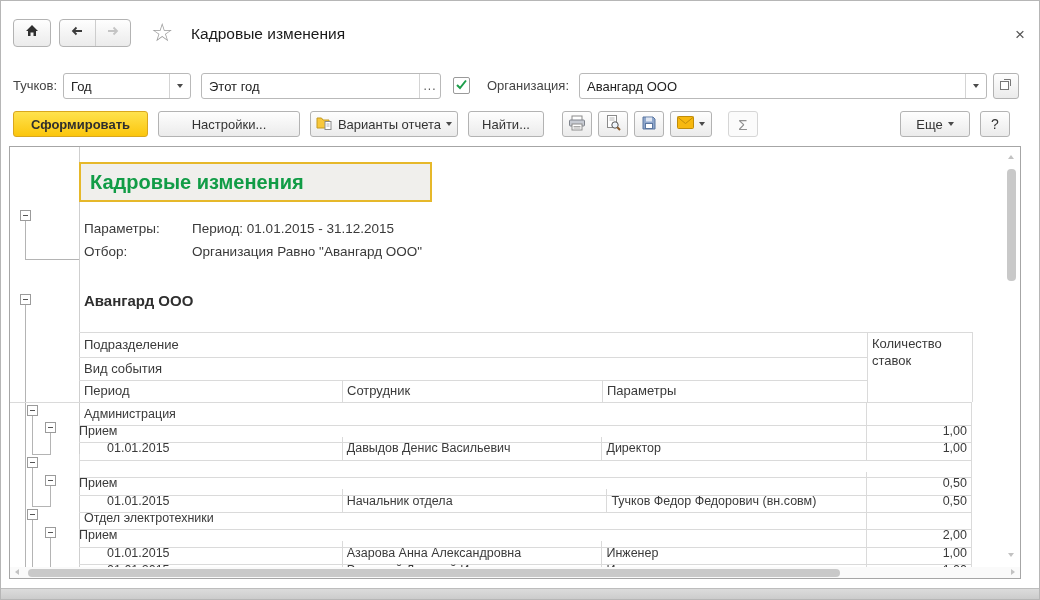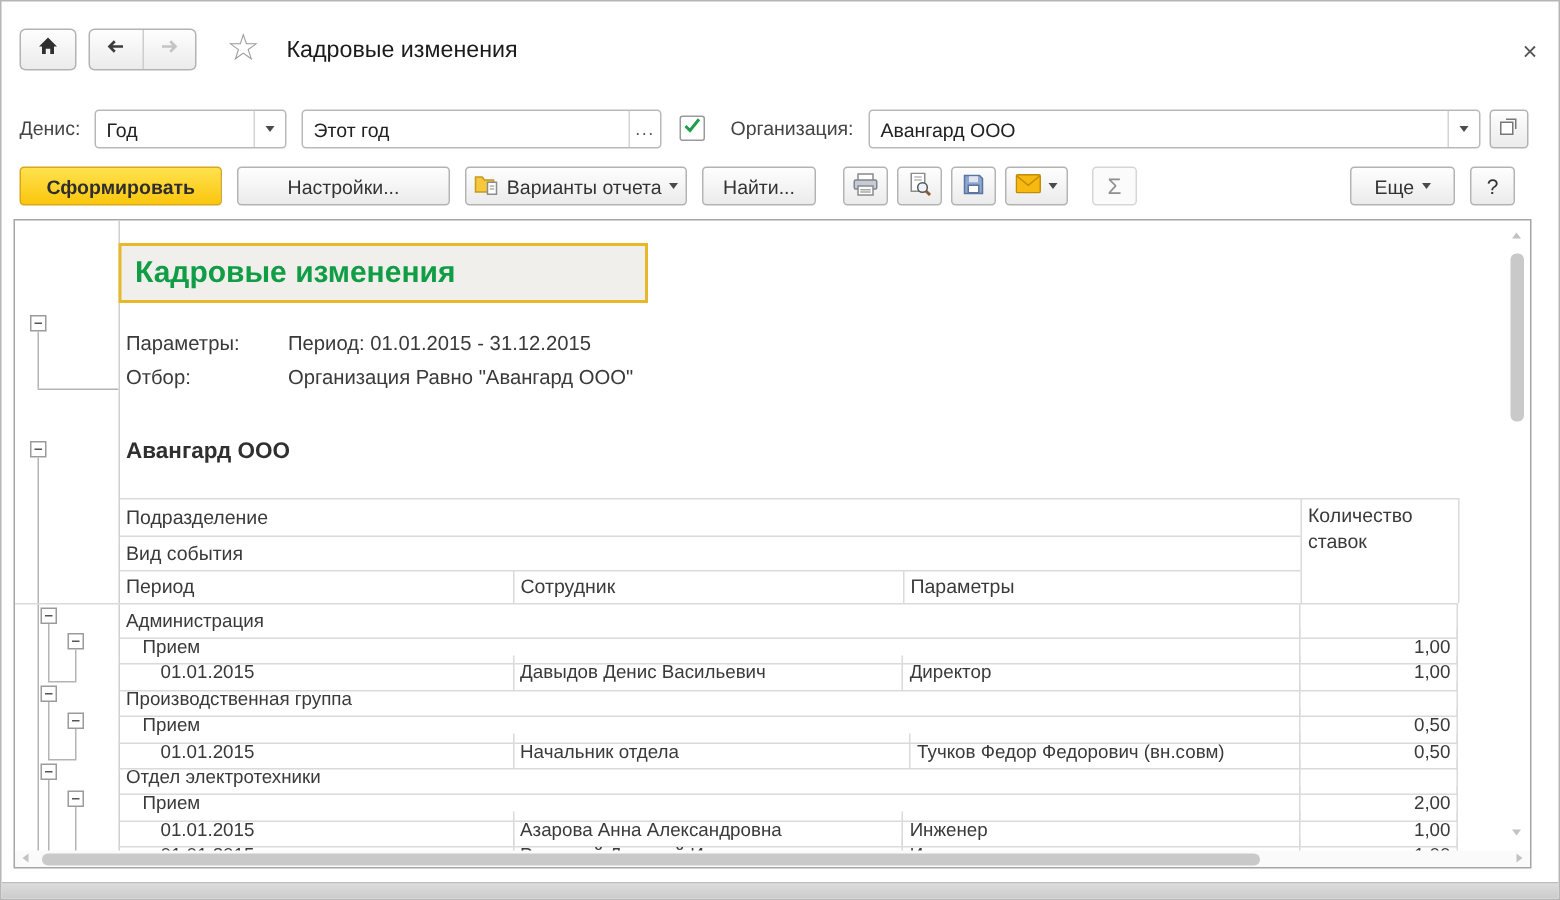--- a/index.html
+++ b/index.html
@@ -52,21 +52,21 @@
   .ptext { position:absolute; font-size:13.5px; color:#3a3a3a; height:20px; line-height:20px; white-space:nowrap; }
   .orghdr { position:absolute; left:74px; top:145px; font-size:15px; font-weight:bold; color:#2f2f2f; }
   .hcell { position:absolute; font-size:13px; color:#3a3a3a; white-space:nowrap; }
 
   
   .rrow { position:absolute; left:69px; width:893px; height:24px; box-sizing:border-box; display:flex;
           border-bottom:1px solid #dadada; border-right:1px solid #dadada; font-size:12.5px; color:#3a3a3a; }
   .cell { box-sizing:border-box; height:100%; display:flex; align-items:center; overflow:hidden; white-space:nowrap; }
   .c-glabel { width:788px; }
   .c-glabel.lvl1 { padding-left:5px; }
-  .c-glabel.lvl2 { padding-left:16px; }
+  .c-glabel.lvl2 { padding-left:0; }
   .c-period { width:263px; padding-left:28px; }
   .c-emp { width:260px; border-left:1px solid #dadada; padding-left:4px; }
   .c-pos { width:265px; border-left:1px solid #dadada; padding-left:4px; }
   .c-val { width:105px; border-left:1px solid #dadada; justify-content:flex-end; padding-right:4px; }
 
   
   .tbox { position:absolute; width:11px; height:11px; box-sizing:border-box; border:1px solid #9b9b9b;
           background:#fff; z-index:3; }
   .tbox::after { content:""; position:absolute; left:2px; right:2px; top:4px; border-top:1px solid #555; }
   .tvl { position:absolute; width:1px; background:#b4b4b4; }
@@ -114,21 +114,21 @@
         <svg width="16" height="16" viewBox="0 0 16 16">
             <path d="M3 8 H12 M8.5 4.5 L12 8 L8.5 11.5" stroke="#c4c4c4" stroke-width="1.8" fill="none"></path>
           </svg>
       </span>
     </div>
   </div>
   <div class="star" style="left:150px;top:18px">☆</div>
   <div class="wtitle" style="left:190px;top:24px">Кадровые изменения</div>
   <div class="wclose" style="left:1014px;top:26px">×</div>
 
-  <div class="flabel" style="left:12px;top:72px">Денис:</div>
+  <div class="flabel" style="left:12px;top:72px">Тучков:</div>
   <div class="fld" style="left:62px;top:72px;width:128px">
     <span class="txt">Год</span>
     <span class="arrow">
         <span class="tri"></span>
       </span>
   </div>
   <div class="fld" style="left:200px;top:72px;width:240px">
     <span class="txt">Этот год</span>
     <span class="dots">...</span>
   </div>
@@ -284,21 +284,20 @@
           <div class="cell c-glabel lvl2">Прием</div>
           <div class="cell c-val">1,00</div>
         </div>
         <div class="rrow" style="top: 289.8px;">
           <div class="cell c-period">01.01.2015</div>
           <div class="cell c-emp">Давыдов Денис Васильевич</div>
           <div class="cell c-pos">Директор</div>
           <div class="cell c-val">1,00</div>
         </div>
         <div class="rrow" style="top: 307.2px;">
-          <div class="cell c-glabel lvl1">Производственная группа</div>
           <div class="cell c-val"></div>
         </div>
         <div class="rrow" style="top: 324.6px;">
           <div class="cell c-glabel lvl2">Прием</div>
           <div class="cell c-val">0,50</div>
         </div>
         <div class="rrow" style="top: 342px;">
           <div class="cell c-period">01.01.2015</div>
           <div class="cell c-pos">Начальник отдела</div>
           <div class="cell c-emp">Тучков Федор Федорович (вн.совм)</div>

